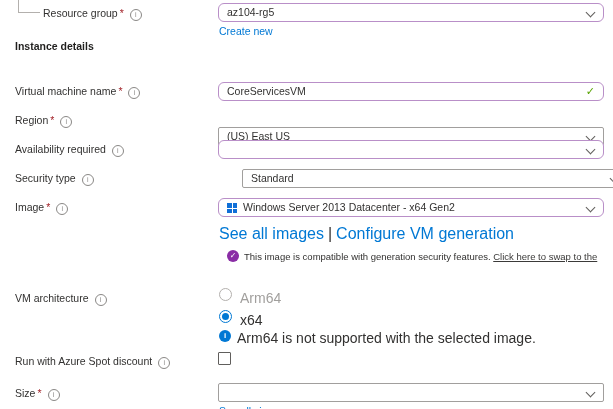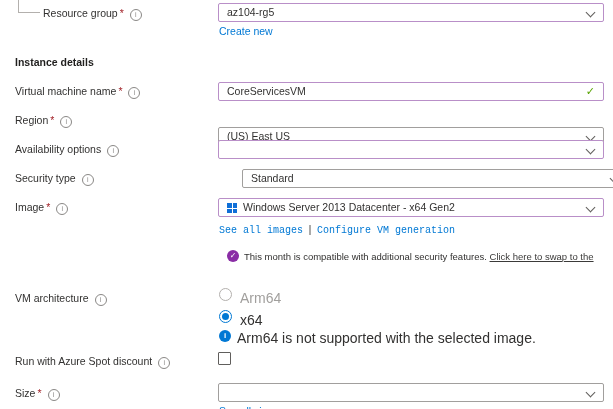--- a/index.html
+++ b/index.html
@@ -15,21 +15,21 @@
     display:inline-block;width:10px;height:10px;border:1px solid #8a8886;border-radius:50%;
     font-size:7px;line-height:10px;text-align:center;color:#8a8886;margin-left:6px;
     vertical-align:0px;font-style:normal;
   }
   .field{
     position:absolute;left:218px;width:386px;height:19px;box-sizing:border-box;
     border:1px solid #a19f9d;border-radius:2px;background:#fff;
     font-size:10.5px;line-height:17px;padding:0 22px 0 8px;
     white-space:nowrap;overflow:hidden;
   }
-  .field.dirty{border-color:#b98fc8;}
+  .field.dirty{border-color:#b98fc8;border-radius:6px;}
   .chev{
     position:absolute;right:9px;top:5px;width:6px;height:6px;
     border-right:1px solid #605e5c;border-bottom:1px solid #605e5c;
     transform:rotate(45deg);
   }
   .validcheck{position:absolute;right:8px;top:0;line-height:17px;color:#57a300;font-size:11px;}
   .link{color:#0078d4;text-decoration:none;cursor:pointer;}
   .connector{
     position:absolute;left:18px;top:0;width:21px;height:12px;
     border-left:1px solid #b3b0ad;border-bottom:1px solid #b3b0ad;
@@ -61,57 +61,57 @@
   .gray-text{color:#a19f9d;}
   .info-badge{
     position:absolute;left:219px;width:12px;height:12px;border-radius:50%;
     background:#0078d4;color:#fff;font-size:8px;font-weight:bold;line-height:12px;text-align:center;font-style:normal;
   }
   .small-note{position:absolute;font-size:14px;color:#323130;white-space:nowrap;}
   .checkbox{
     position:absolute;left:218px;top:352px;width:13px;height:13px;box-sizing:border-box;
     border:1px solid #605e5c;border-radius:1px;background:#fff;
   }
-  .links-row{position:absolute;left:219px;font-size:10px;white-space:nowrap;font-family:Liberation Mono, monospace;}
+  .links-row{position:absolute;left:219px;font-size:16px;white-space:nowrap;}
   .sep{color:#323130;margin:0 4px;}
 </style>
 </head>
 <body>
 
 <div class="connector"></div>
 
 <div class="label" style="left:43px;top:7px;">
   <span>Resource group</span><span class="req">*</span><i class="info-i">i</i>
 </div>
 <div class="field dirty" style="top:3px;">
   <span>az104-rg5</span>
   <span class="chev"></span>
 </div>
 <a class="link abs" style="left:219px;top:25px;">Create new</a>
 
-<div class="section-title" style="top:56px;">Instance details</div>
+<div class="section-title" style="top:40px;">Instance details</div>
 
 <div class="label" style="top:85px;">
   <span>Virtual machine name</span><span class="req">*</span><i class="info-i">i</i>
 </div>
 <div class="field dirty" style="top:82px;">
   <span>CoreServicesVM</span>
   <span class="validcheck">✓</span>
 </div>
 
 <div class="label" style="top:114px;">
   <span>Region</span><span class="req">*</span><i class="info-i">i</i>
 </div>
 <div class="field" style="top:111px;margin-top:16px;">
   <span>(US) East US</span>
   <span class="chev"></span>
 </div>
 
 <div class="label" style="top:143px;">
-  <span>Availability options</span><i class="info-i">i</i>
+  <span>Availability required</span><i class="info-i">i</i>
 </div>
 <div class="field dirty" style="top:140px;">
   <span class="chev"></span>
 </div>
 
 <div class="label" style="top:172px;">
   <span>Security type</span><i class="info-i">i</i>
 </div>
 <div class="field" style="top:169px;margin-left:24px;">
   <span>Standard</span>
@@ -130,21 +130,21 @@
     </span>
   <span class="img-text">Windows Server 2013 Datacenter - x64 Gen2</span>
   <span class="chev"></span>
 </div>
 <div class="links-row" style="top:225px;">
   <a class="link">See all images</a><span class="sep">|</span><a class="link">Configure VM generation</a>
 </div>
 
 <span class="shield">✓</span>
 <div class="notice-wrap">
-  <span class="nowrap"><span>This month is compatible with additional security features.</span>
+  <span class="nowrap"><span>This image is compatible with generation security features.</span>
   <a class="swap-link">Click here to swap to the</a></span>
 </div>
 
 <div class="label" style="top:292px;">
   <span>VM architecture</span><i class="info-i">i</i>
 </div>
 <span class="radio disabled" style="top:288px;"></span>
 <span class="radio-label gray-text" style="top:290px;">Arm64</span>
 <span class="radio selected" style="top:310px;"></span>
 <span class="radio-label" style="top:312px;">x64</span>

